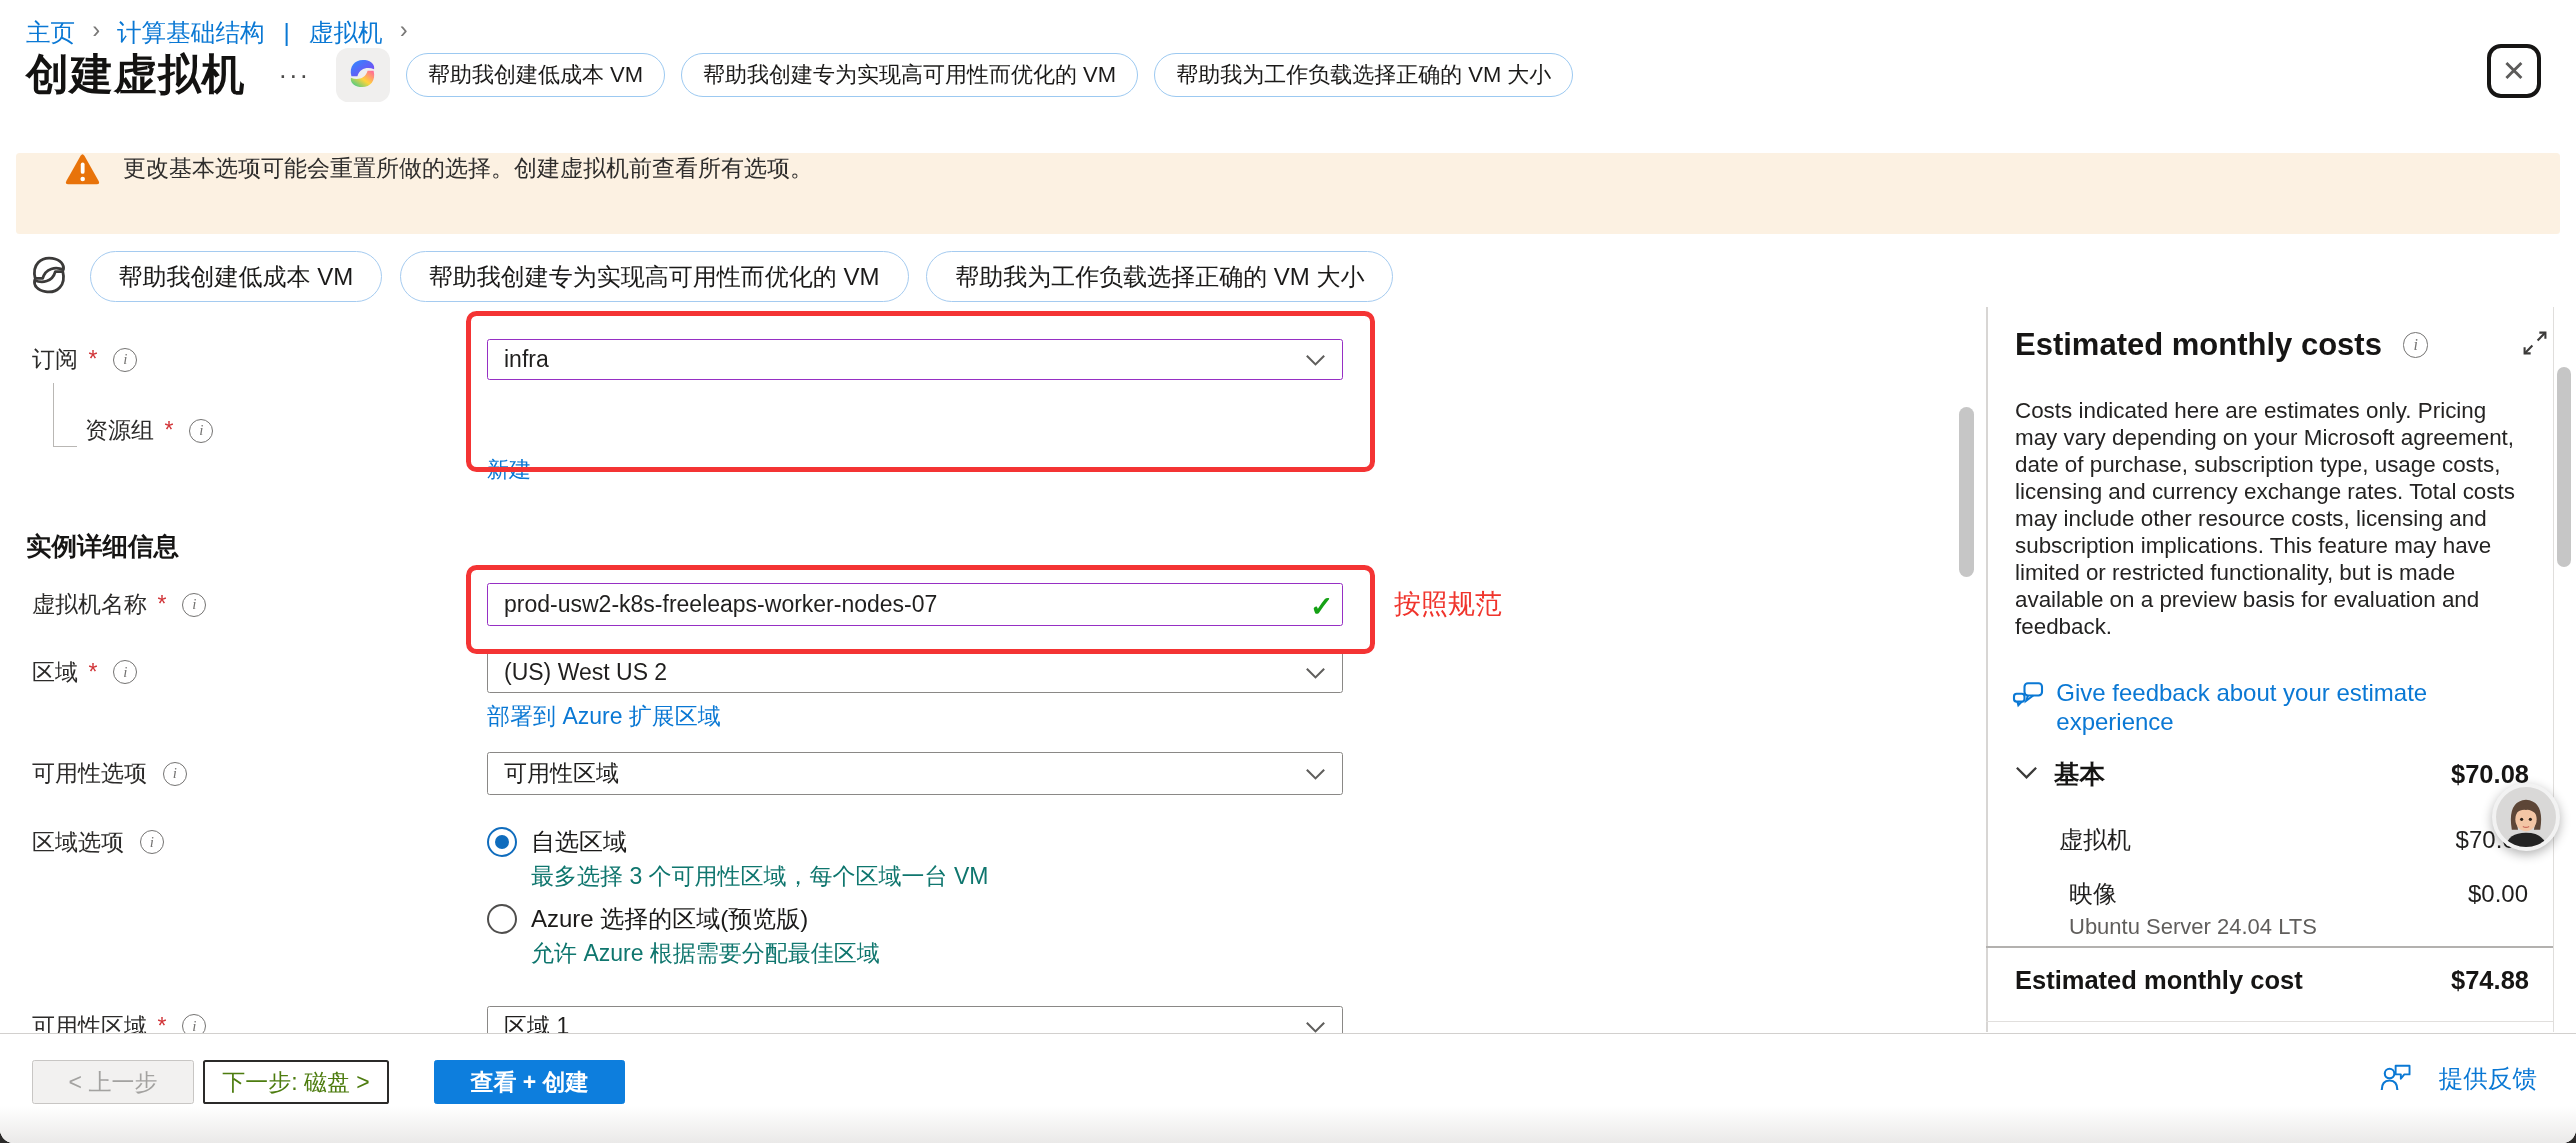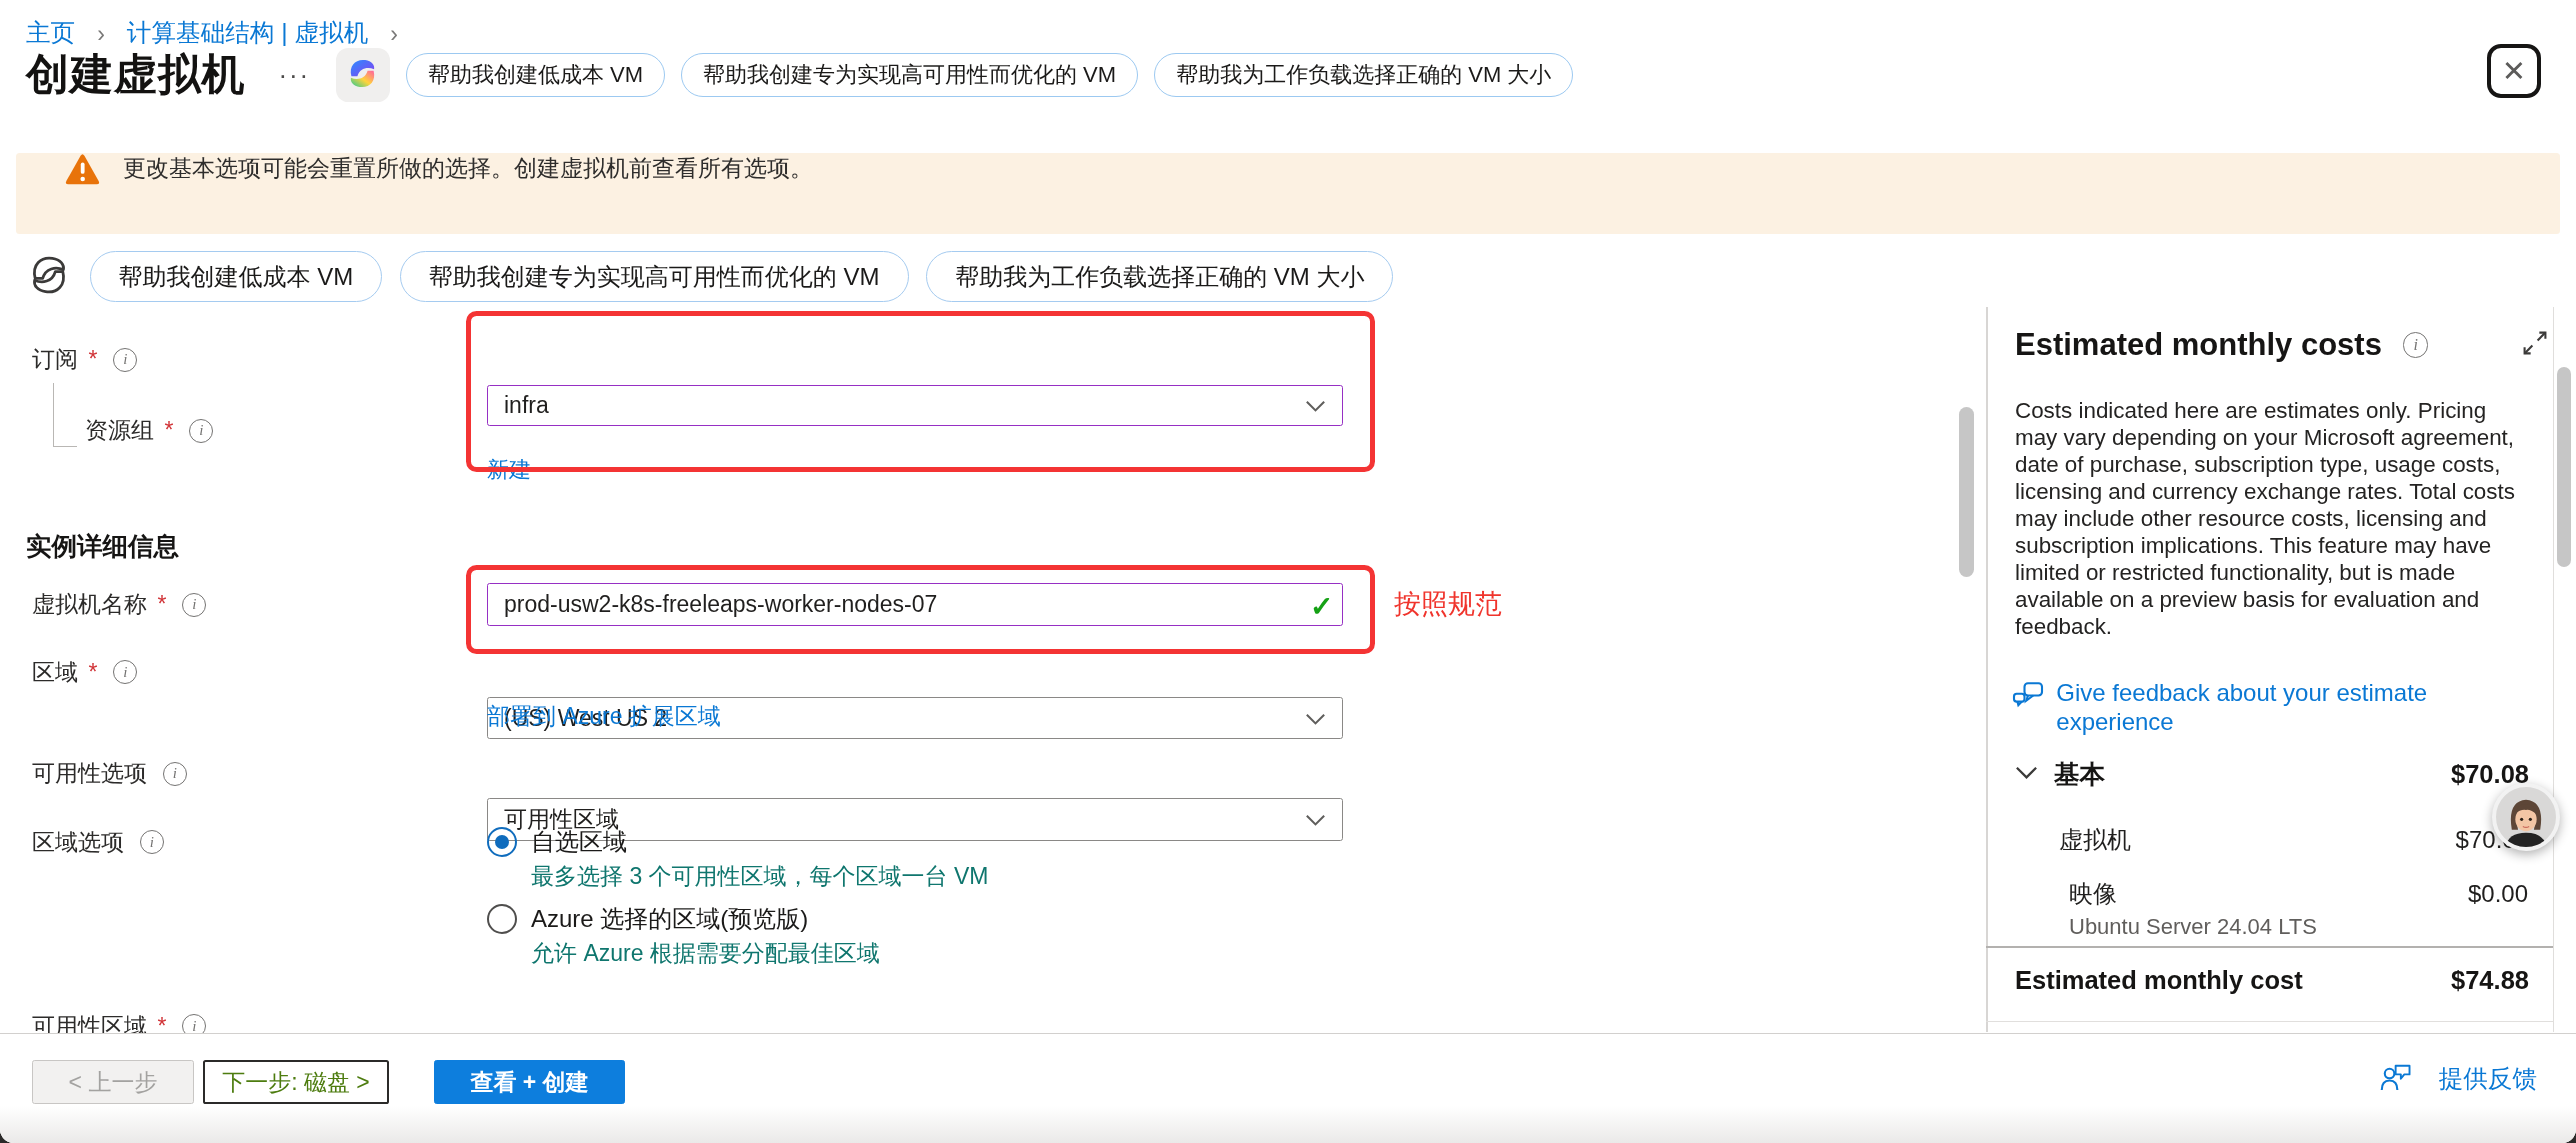--- a/index.html
+++ b/index.html
@@ -1,19 +1,19 @@
 <!DOCTYPE html>
 <html style="font-size:14px"><head>
 <meta charset="utf-8">
 <style>
   html,body{margin:0;padding:0;background:#2b2a29;}
   .window{position:relative;width:2576px;height:1143px;background:#fff;overflow:hidden;
           border-radius:0 0 14px 14px;font-family:"Liberation Sans",sans-serif;color:#1b1a19;}
   
-  .breadcrumb{position:absolute;left:26px;top:16px;display:flex;align-items:flex-end;gap:22px;font-size:24.6px;}
+  .breadcrumb{position:absolute;left:26px;top:16px;display:flex;align-items:center;gap:14px;font-size:24.6px;font-family:Liberation Mono, monospace;}
   .crumb{color:#0a78d4;cursor:pointer;}
   .crumb-sep{color:#7a7978;font-size:23px;transform:translateY(-0.9px);}
   .title-row{position:absolute;left:26px;top:46px;display:flex;align-items:center;}
   .page-title{font-size:43px;font-weight:bold;color:#131211;letter-spacing:0.9px;}
   .more-dots{font-size:26px;color:#4c4b4a;margin-left:33px;letter-spacing:1.8px;cursor:pointer;}
   .copilot-tile{width:54px;height:54px;background:#f0efee;border-radius:12.3px;margin-left:26px;
                 display:flex;align-items:center;justify-content:center;cursor:pointer;}
   .pill{height:44px;border:1.8px solid #9cc9f1;border-radius:23px;background:#fff;margin-left:16px;
         display:flex;align-items:center;padding:0 21px;font-size:22px;color:#1b1a19;cursor:pointer;white-space:nowrap;}
   .close-btn{position:absolute;right:35px;top:44px;width:54px;height:54px;background:#fff;border:4.4px solid #161514;
@@ -26,21 +26,21 @@
   .helper-row{position:absolute;left:26px;top:251px;display:flex;align-items:center;}
   .pill2{height:51px;border:1.8px solid #a5cbf0;border-radius:26px;background:#fff;margin-left:17.6px;
          display:flex;align-items:center;padding:0 28px;font-size:24px;color:#1b1a19;cursor:pointer;white-space:nowrap;}
   
   .flabel{position:absolute;display:flex;align-items:center;gap:8.8px;font-size:23px;color:#2c2b2a;}
   .req{color:#d13438;font-size:23px;margin-left:1.8px;}
   .info{width:24px;height:24px;border:1.8px solid #747372;border-radius:50%;color:#747372;font-size:15px;
         display:flex;align-items:center;justify-content:center;box-sizing:border-box;font-family:"Liberation Serif",serif;font-style:italic;margin-left:7px;}
   .connector{position:absolute;left:53px;top:383px;width:23px;height:63px;border-left:1.8px solid #b9b7b4;border-bottom:1.8px solid #b9b7b4;}
   .combo{position:absolute;left:487px;width:856px;height:41px;background:#fff;border:1.8px solid #8a8886;border-radius:2.6px;
-         box-sizing:border-box;display:flex;align-items:center;justify-content:space-between;padding:0 16px;font-size:23px;color:#201f1e;cursor:pointer;margin-top:46px;}
+         box-sizing:border-box;display:flex;align-items:center;justify-content:space-between;padding:0 16px;font-size:23px;color:#201f1e;cursor:pointer;}
   .combo.focus{border-color:#962fc4;}
   .textfield{position:absolute;left:487px;top:583px;width:856px;height:43px;border:1.8px solid #962fc4;border-radius:2.6px;
              box-sizing:border-box;font-size:23px;color:#201f1e;padding:0 53px 0 16px;font-family:"Liberation Sans",sans-serif;background:#fff;}
   .valid-check{position:absolute;left:1310px;top:590px;font-size:28px;font-weight:bold;color:#15a115;}
   .link{color:#0a78d4;font-size:22px;cursor:pointer;}
   .section-h{position:absolute;left:26px;top:529px;font-size:25.5px;font-weight:bold;color:#161514;}
   .annot-box{position:absolute;border:5.3px solid #f43434;border-radius:10.5px;pointer-events:none;z-index:4;}
   .annot-text{position:absolute;left:1394px;top:586px;font-size:27px;color:#f0342c;}
   .radio{width:30px;height:30px;border-radius:50%;box-sizing:border-box;flex:0 0 30px;}
   .radio.sel{border:2.6px solid #0f6cbd;display:flex;align-items:center;justify-content:center;}

